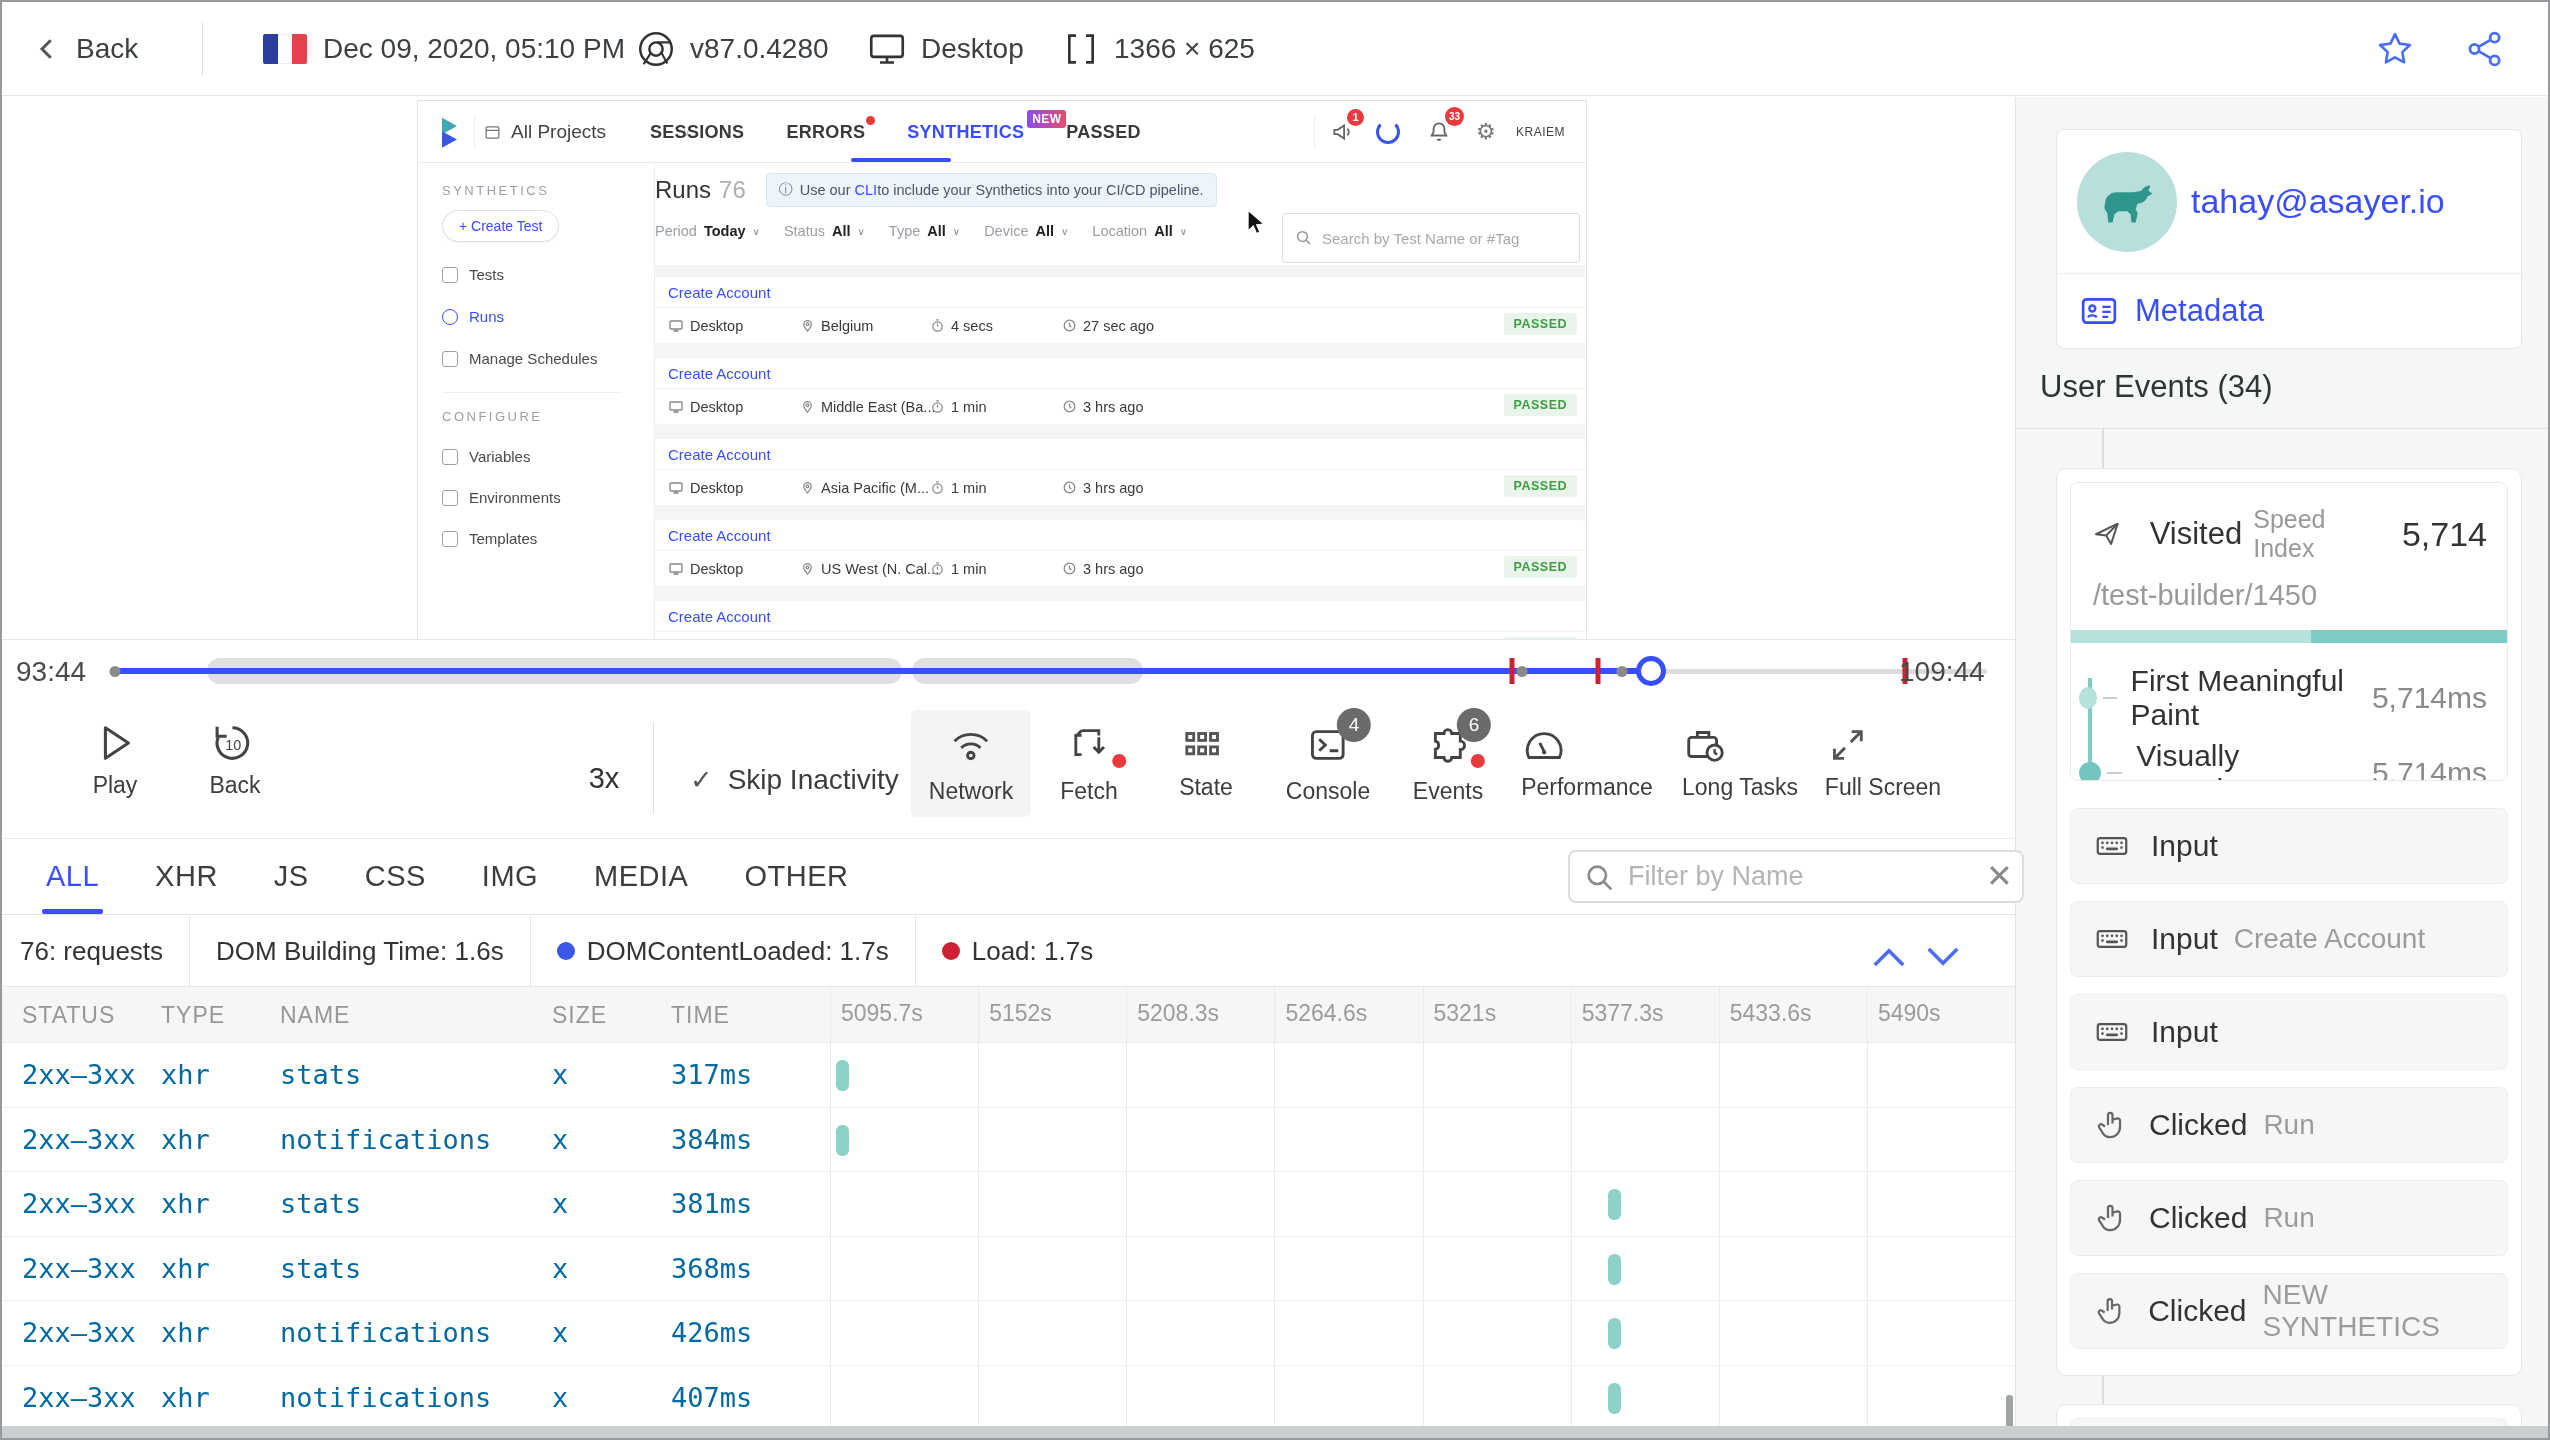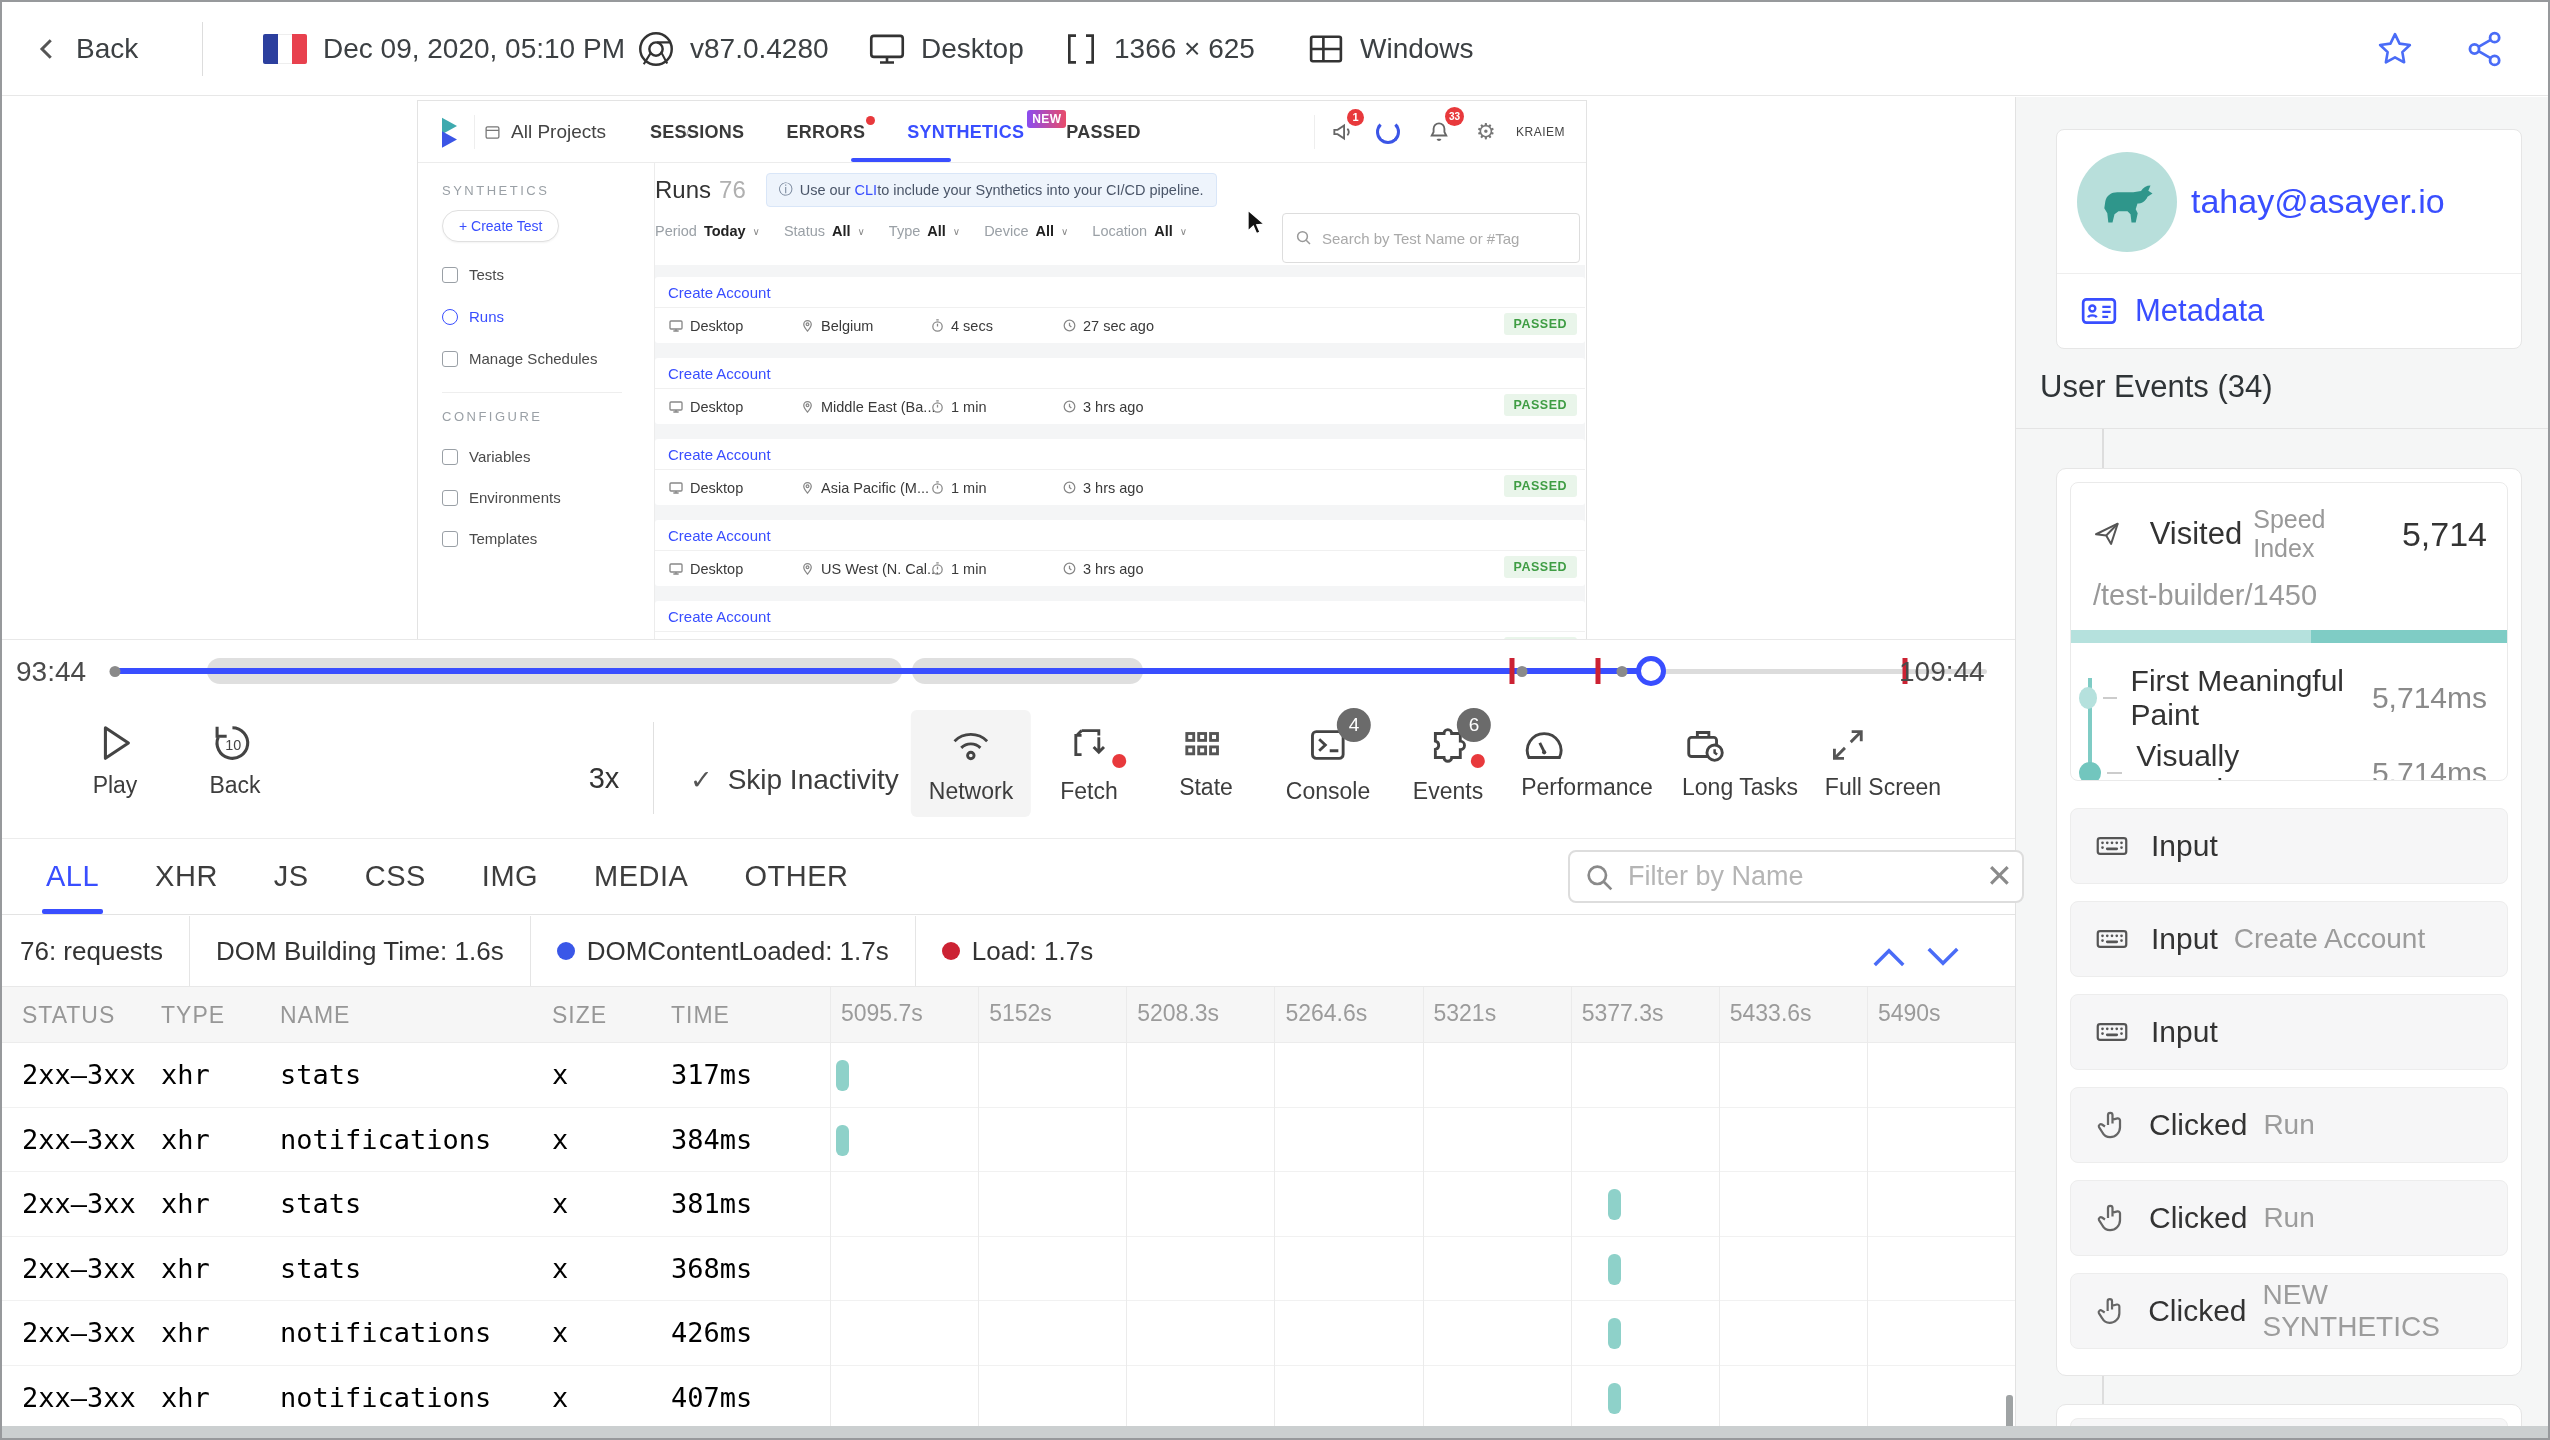--- a/index.html
+++ b/index.html
@@ -103,21 +103,21 @@
   .nfilter .mag{position:absolute;left:14px;top:10px;}
   .nclose{position:absolute;left:1984px;top:855px;font-size:32px;color:#8a8a8a;z-index:2;}
   .netsum{position:absolute;left:0;top:914px;width:2013px;height:71px;background:#fff;border-bottom:1px solid #e8e8e8;display:flex;align-items:center;padding-left:18px;}
   .sumitem{font-size:26px;color:#333;font-weight:500;display:flex;align-items:center;white-space:nowrap;}
   .sumsep{width:1px;height:70px;background:#e5e5e5;margin:0 26px;}
   .sdot{width:18px;height:18px;border-radius:50%;margin-right:12px;}
   .navchev{position:absolute;top:20px;z-index:2;}
   .nethead{position:absolute;left:0;top:985px;width:2013px;height:56px;background:#f6f6f6;border-bottom:1px solid #ececec;}
   .hcol{position:absolute;top:0;line-height:56px;font-size:23px;color:#979797;letter-spacing:1px;}
   .netrows{position:absolute;left:0;top:1041px;width:2013px;height:387px;background:#fff;overflow:hidden;}
-  .nrow{position:relative;height:64.5px;border-bottom:1px solid #f1f1f1;font-family:"DejaVu Sans Mono",monospace;font-size:27px;color:#000000;}
+  .nrow{position:relative;height:64.5px;border-bottom:1px solid #f1f1f1;font-family:"DejaVu Sans Mono",monospace;font-size:27px;color:#0369a1;}
   .nrow .c{position:absolute;top:0;line-height:63px;white-space:nowrap;}
   .nbar{position:absolute;top:17px;width:13px;height:31px;border-radius:6px;background:#8ed1c9;z-index:2;}
   .timecols{position:absolute;left:828px;top:985px;width:1185px;height:443px;display:flex;pointer-events:none;z-index:1;}
   .tcol{flex:1;border-left:1px solid #ebebeb;}
   .tcol .tl{font-size:23px;color:#9b9b9b;padding:13px 0 0 10px;white-space:nowrap;}
 
   
   .side{position:absolute;left:2013px;top:95px;width:537px;height:1345px;background:#f5f6f6;border-left:1px solid #e2e2e2;overflow:hidden;}
   .ucard{position:absolute;left:40px;top:32px;width:466px;background:#fff;border:1px solid #e6e6e6;border-radius:8px;}
   .urow1{height:144px;display:flex;align-items:center;padding-left:20px;border-bottom:1px solid #eee;}
@@ -189,27 +189,20 @@
           <path d="M12 16.5v3.2M8 19.7h8" fill="none" stroke="#333" stroke-width="1.5"></path>
         </svg>
       <span class="tb-text" style="margin-left:13px;">Desktop</span>
     </div>
     <div class="abs" style="left:1059px;">
       <svg width="40" height="40" viewBox="0 0 24 24">
           <path d="M9 4H5v16h4M15 4h4v16h-4" fill="none" stroke="#333" stroke-width="1.6"></path>
         </svg>
       <span class="tb-text" style="margin-left:13px;">1366 × 625</span>
     </div>
-    <div class="abs" style="left:1303px;">
-      <svg width="42" height="42" viewBox="0 0 24 24">
-          <rect x="3.5" y="5" width="17" height="14" rx="1" fill="none" stroke="#333" stroke-width="1.5"></rect>
-          <path d="M10.5 5v14M3.5 12h17" fill="none" stroke="#333" stroke-width="1.5"></path>
-        </svg>
-      <span class="tb-text" style="margin-left:13px;">Windows</span>
-    </div>
     <div class="abs" style="left:2372px;">
       <svg width="42" height="42" viewBox="0 0 24 24">
           <path d="M12 3.5l2.6 5.4 5.9.8-4.3 4.1 1 5.8-5.2-2.8-5.2 2.8 1-5.8L3.5 9.7l5.9-.8z" fill="none" stroke="#4a6cf7" stroke-width="1.5" stroke-linejoin="round"></path>
         </svg>
     </div>
     <div class="abs" style="left:2462px;">
       <svg width="42" height="42" viewBox="0 0 24 24">
           <circle cx="6" cy="12" r="2.6" fill="none" stroke="#4a6cf7" stroke-width="1.6"></circle>
           <circle cx="17.5" cy="5.5" r="2.6" fill="none" stroke="#4a6cf7" stroke-width="1.6"></circle>
           <circle cx="17.5" cy="18.5" r="2.6" fill="none" stroke="#4a6cf7" stroke-width="1.6"></circle>

